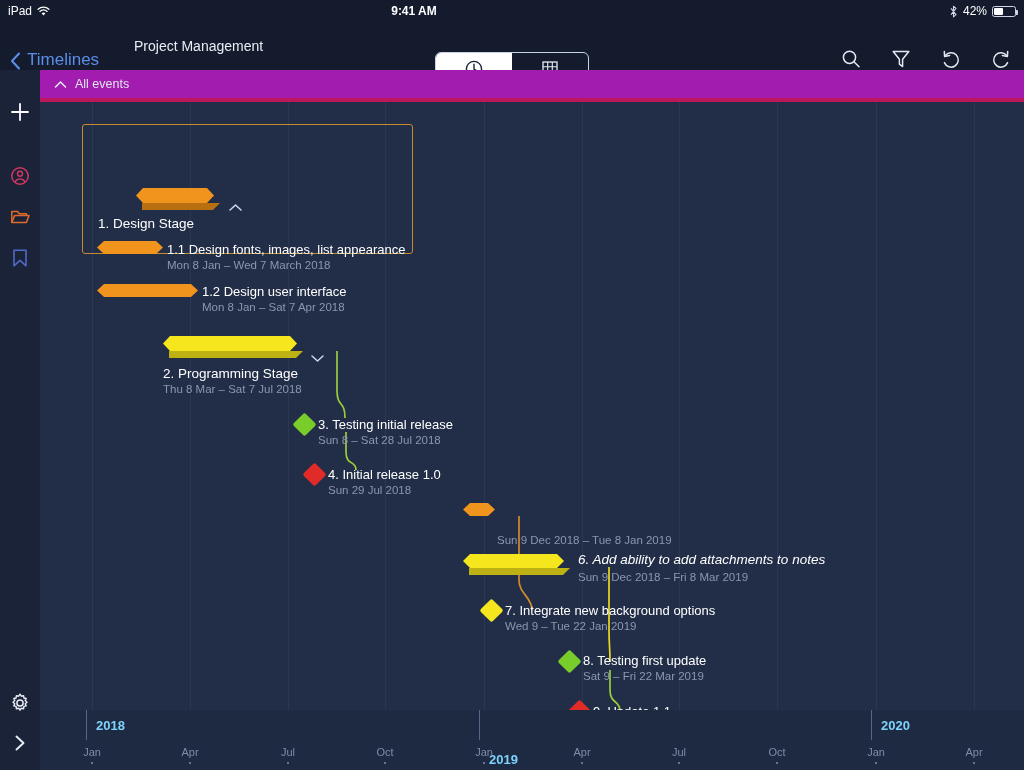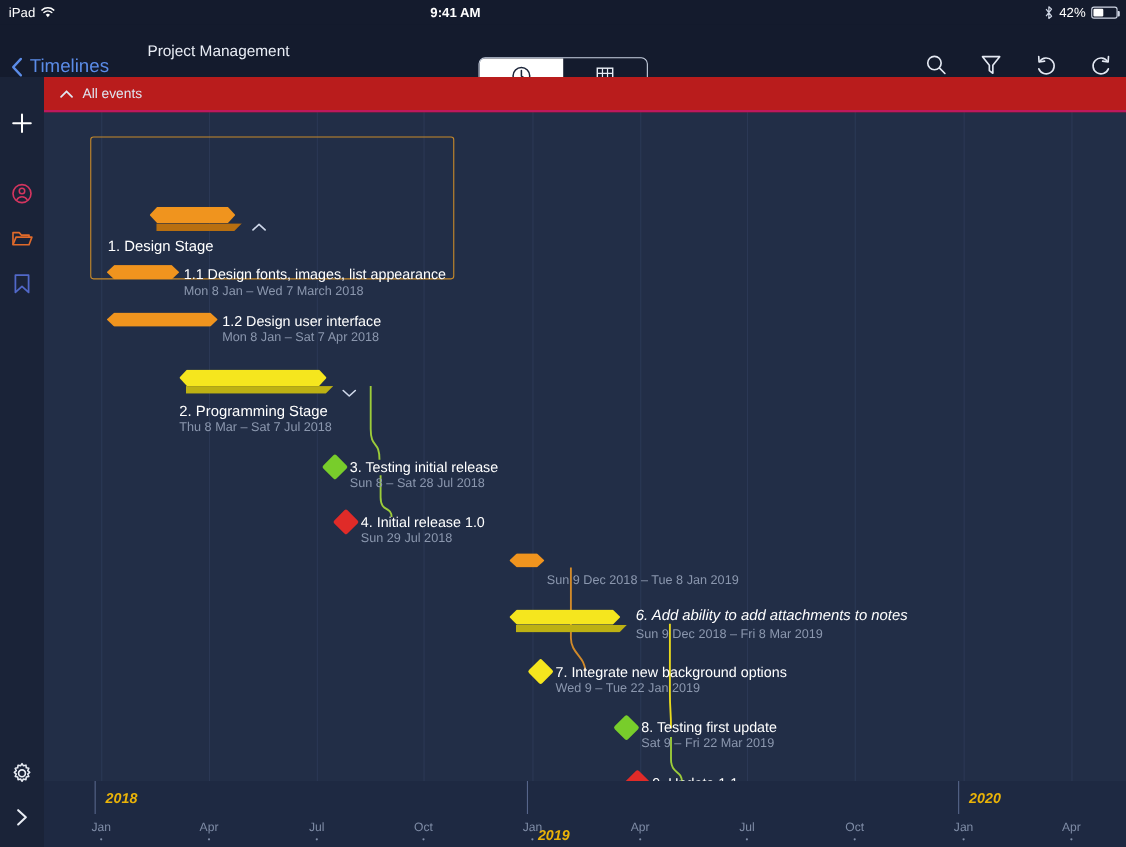--- a/index.html
+++ b/index.html
@@ -68,35 +68,35 @@
   }
   .rail-btn { position: absolute; left: 0; width: 40px; height: 40px; display: flex; align-items: center; justify-content: center; cursor: pointer; }
 
   
   .pane {
     position: absolute; left: 40px; top: 70px; width: 984px; height: 700px;
     background: #222e47; overflow: hidden;
   }
   .allevents {
     position: absolute; left: 0; top: 0; width: 984px; height: 32px;
-    background: #b91c1c; border-bottom: 2px solid #be185d;
+    background: #a21caf; border-bottom: 4px solid #be185d;
     display: flex; align-items: center; gap: 8px; padding-left: 14px;
     cursor: pointer;
   }
   .allevents .lbl { color: #dfe5f0; font-size: 12.5px; }
 
   .gridlines { position: absolute; left: 0; top: 0; width: 984px; height: 700px; pointer-events: none; }
   .gl { position: absolute; top: 0; width: 1px; height: 640px; background: #2b3855; }
 
   
   .axis {
     position: absolute; left: 0; bottom: 0; width: 984px; height: 60px;
     background: #1e2942;
   }
-  .yearlbl { position: absolute; color: #eab308; font-size: 13px; font-weight: 700; font-style: italic; }
+  .yearlbl { position: absolute; color: #7dd3fc; font-size: 13px; font-weight: 700; }
   .monthlbl { position: absolute; color: #7f8ca6; font-size: 11px; text-align: center; transform: translateX(-50%); }
   .monthdot { position: absolute; width: 2px; height: 2px; border-radius: 50%; background: #7f8ca6; transform: translateX(-50%); }
   .yeartick { position: absolute; top: 0; width: 1px; background: #56658a; }
 
   
   .groupbox {
     position: absolute; border: 1px solid #c88a2a; border-radius: 3px;
   }
 
   
@@ -306,21 +306,21 @@
     <div class="tasklbl" style="left:278px; top:347px;">3. Testing initial release</div>
     <div class="taskdate" style="left:278px; top:364px;">Sun 8 – Sat 28 Jul 2018</div>
 
     <div class="milestone" style="left:266px; top:396px; background:#e02b28;"></div>
     <div class="tasklbl" style="left:288px; top:397px;">4. Initial release 1.0</div>
     <div class="taskdate" style="left:288px; top:414px;">Sun 29 Jul 2018</div>
 
     <div class="bar" style="left:423px; top:433px; width:32px; height:13px;">
       <div class="top" style="background:#f0941e;"></div>
     </div>
-    <div class="taskdate" style="left:457px; top:452px;">Sun 9 Dec 2018 – Tue 8 Jan 2019</div>
+    <div class="taskdate" style="left:457px; top:464px;">Sun 9 Dec 2018 – Tue 8 Jan 2019</div>
 
     <div class="bar" style="left:423px; top:484px; width:101px; height:14px;">
       <div class="shade" style="width:101px; background:#bdb113;"></div>
       <div class="top" style="background:#f5e61e;"></div>
     </div>
     <div class="tasklbl big" style="left:538px; top:482px;font-style:italic;">6. Add ability to add attachments to notes</div>
     <div class="taskdate" style="left:538px; top:501px;">Sun 9 Dec 2018 – Fri 8 Mar 2019</div>
 
     <div class="milestone" style="left:443px; top:532px; background:#f5e61e;"></div>
     <div class="tasklbl" style="left:465px; top:533px;">7. Integrate new background options</div>

